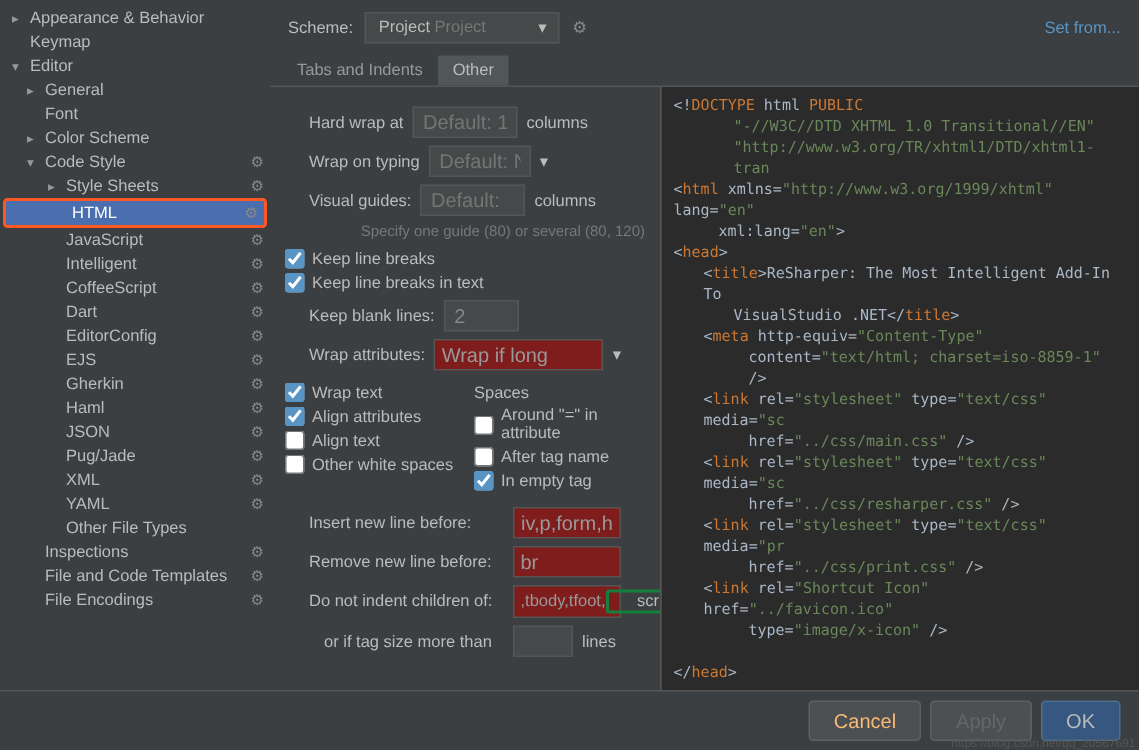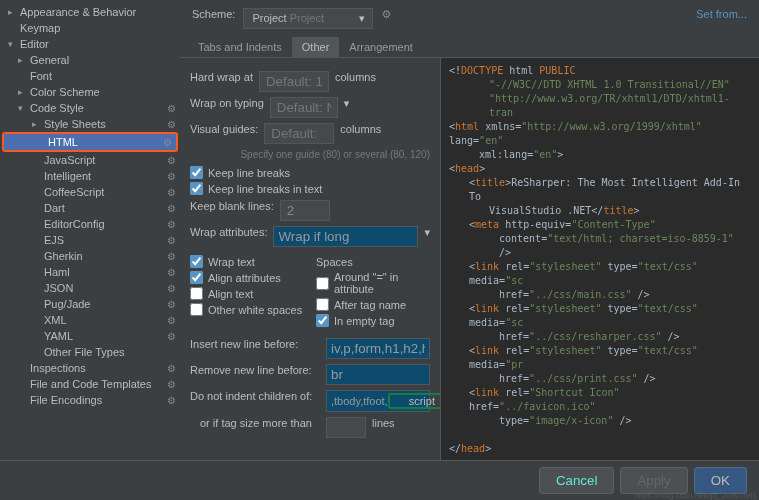--- a/index.html
+++ b/index.html
@@ -9,44 +9,44 @@
 .tree-item{padding:2px 4px 2px 8px;cursor:pointer;display:flex;align-items:center;color:#bbb}
 .tree-item.l1{padding-left:8px}
 .tree-item.l2{padding-left:18px}
 .tree-item.l3{padding-left:32px}
 .tree-item.selected{background:#4b6eaf;color:#fff}
 .tree-arrow{width:10px;display:inline-block;color:#999;font-size:9px;margin-right:2px}
 .tree-noarrow{width:12px;display:inline-block}
 .gear{margin-left:auto;color:#888;font-size:10px}
 .highlight-red{border:2px solid #ff5722;border-radius:3px;margin:0 2px}
 .main{flex:1;display:flex;flex-direction:column;background:#3c3f41}
-.scheme-row{padding:8px 12px;display:flex;gap:8px}
+.scheme-row{padding:8px 12px;display:flex;align-items:center;gap:8px}
 .scheme-select{background:#45494a;border:1px solid #555;padding:3px 8px;color:#bbb;min-width:130px}
 .scheme-dim{color:#777}
 .setfrom{margin-left:auto;color:#5894c4;cursor:pointer}
 .tabs-row{display:flex;border-bottom:1px solid #555;padding-left:8px}
 .tab{padding:4px 10px;cursor:pointer;color:#999}
 .tab.active{background:#515658;color:#bbb}
 .content-row{display:flex;flex:1;overflow:hidden}
 .settings{width:260px;padding:8px 10px;overflow-y:auto}
 .code{flex:1;background:#2b2b2b;padding:6px 8px;font-family:Consolas,monospace;font-size:10px;line-height:1.4;overflow:auto;border-left:1px solid #555}
-.srow{display:flex;align-items:flex-start;margin:5px 0;gap:6px}
+.srow{display:flex;align-items:center;margin:5px 16px;gap:6px}
 .slabel{color:#bbb;flex:0 0 auto}
 .sinput{background:#45494a;border:1px solid #555;color:#888;padding:2px 6px;width:70px}
 .hint{color:#777;font-size:10px;text-align:right;margin:2px 0 6px 0}
 .cb{display:flex;align-items:center;margin:3px 0;gap:5px}
 .cb input{accent-color:#5894c4}
 .section-title{color:#bbb;margin:4px 0 2px 0;font-weight:normal}
-.wide-input{background:#0c4a6e;border:1px solid #555;color:#999;padding:2px 4px;flex:1;min-width:0}
+.wide-input{background:#7f1d1d;border:1px solid #555;color:#999;padding:2px 4px;flex:1;min-width:0}
 .tag-script{border:2px solid #15803d;border-radius:2px;padding:0 19px;color:#bbb}
 .k-orange{color:#cc7832}
 .k-green{color:#6a8759}
 .k-white{color:#a9b7c6}
 .footer{position:absolute;bottom:0;left:0;right:0;height:40px;background:#3c3f41;border-top:1px solid #555;display:flex;align-items:center;justify-content:flex-end;padding:0 12px;gap:6px}
-.btn{background:#4c5052;border:1px solid #5e6060;color:#5eead4;padding:5px 16px;cursor:pointer;border-radius:3px}
+.btn{background:#4c5052;border:1px solid #5e6060;color:#fdba74;padding:5px 16px;cursor:pointer;border-radius:3px}
 .btn.primary{background:#365880;border-color:#4c708c;color:#bbb}
 .btn.disabled{color:#666}
 .help{position:absolute;left:6px;bottom:8px;width:18px;height:18px;border:1px solid #666;border-radius:50%;text-align:center;line-height:16px;color:#888;cursor:pointer}
 .watermark{position:absolute;right:2px;bottom:0;font-size:8px;color:#555}
 .two-col{display:flex;gap:12px}
 .two-col>div{flex:1}
 </style>
 </head>
 <body>
 
@@ -175,21 +175,20 @@
 <div class="main">
 <div class="scheme-row">
 <span class="slabel">Scheme:</span>
 <span class="scheme-select"><span>Project</span> <span class="scheme-dim">Project</span> <span style="float:right">▾</span></span>
 <span style="color:#888">⚙</span>
 <span class="setfrom">Set from...</span>
 </div>
 <div class="tabs-row">
 <div class="tab">Tabs and Indents</div>
 <div class="tab active">Other</div>
-<div class="tab">Arrangement</div>
 </div>
 <div class="content-row">
 <div class="settings">
 <div class="srow">
             <span class="slabel">Hard wrap at</span>
             <input class="sinput" placeholder="Default: 120" style="">
             <span>columns</span>
           </div>
 <div class="srow">
             <span class="slabel">Wrap on typing</span>

